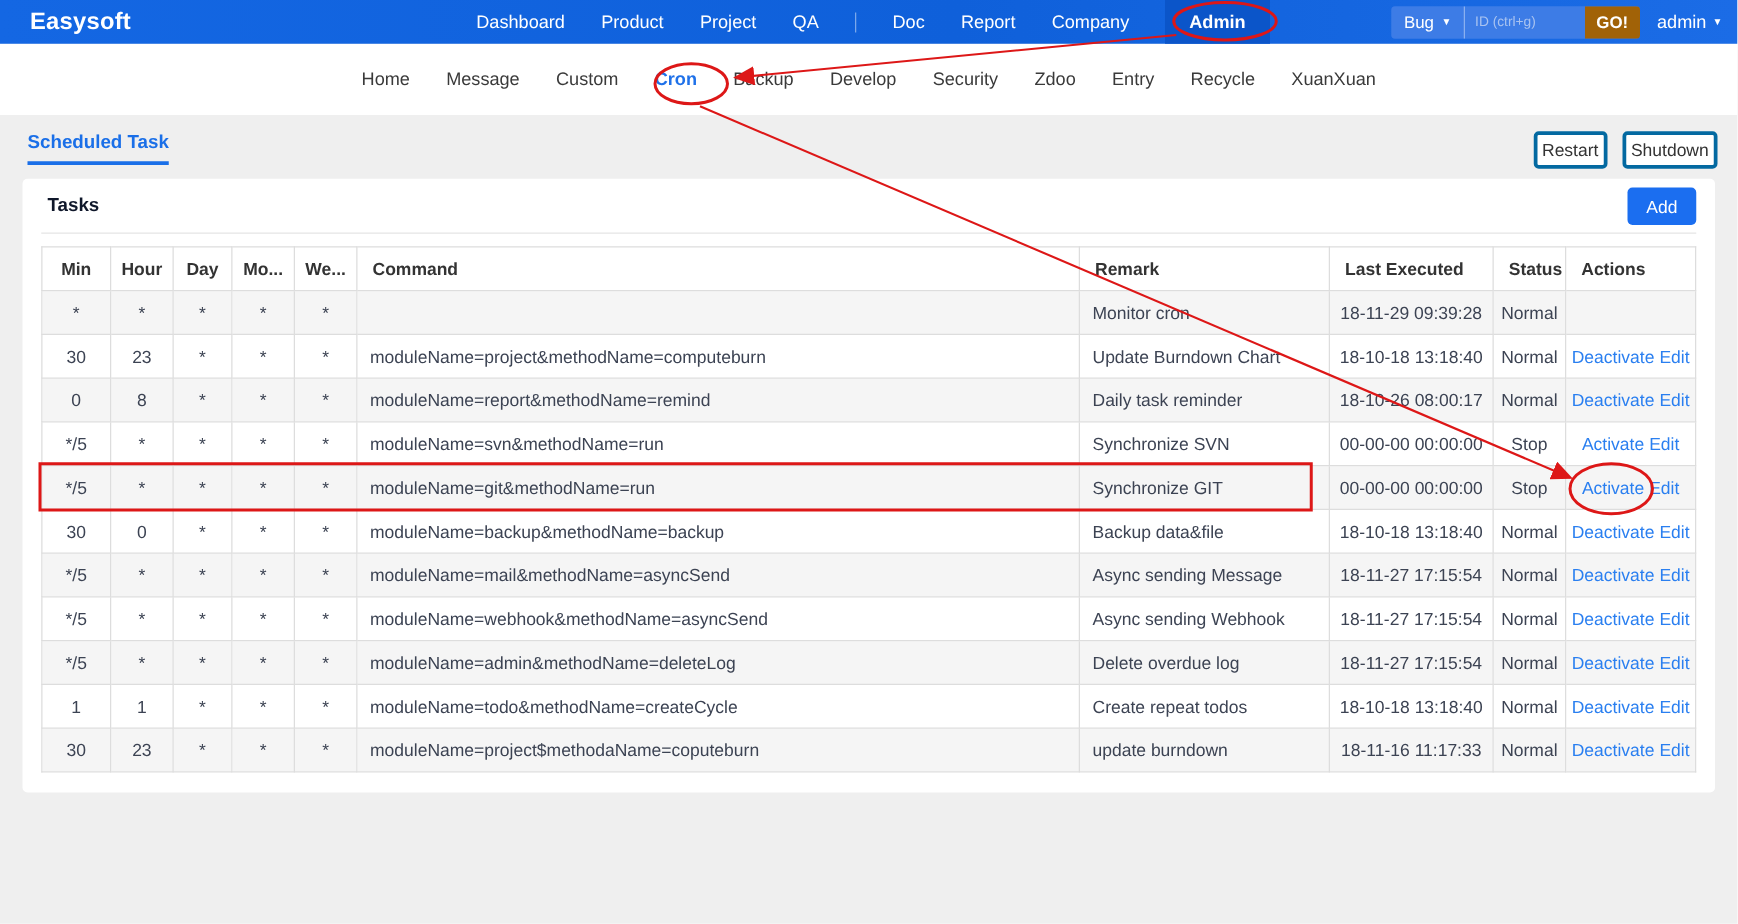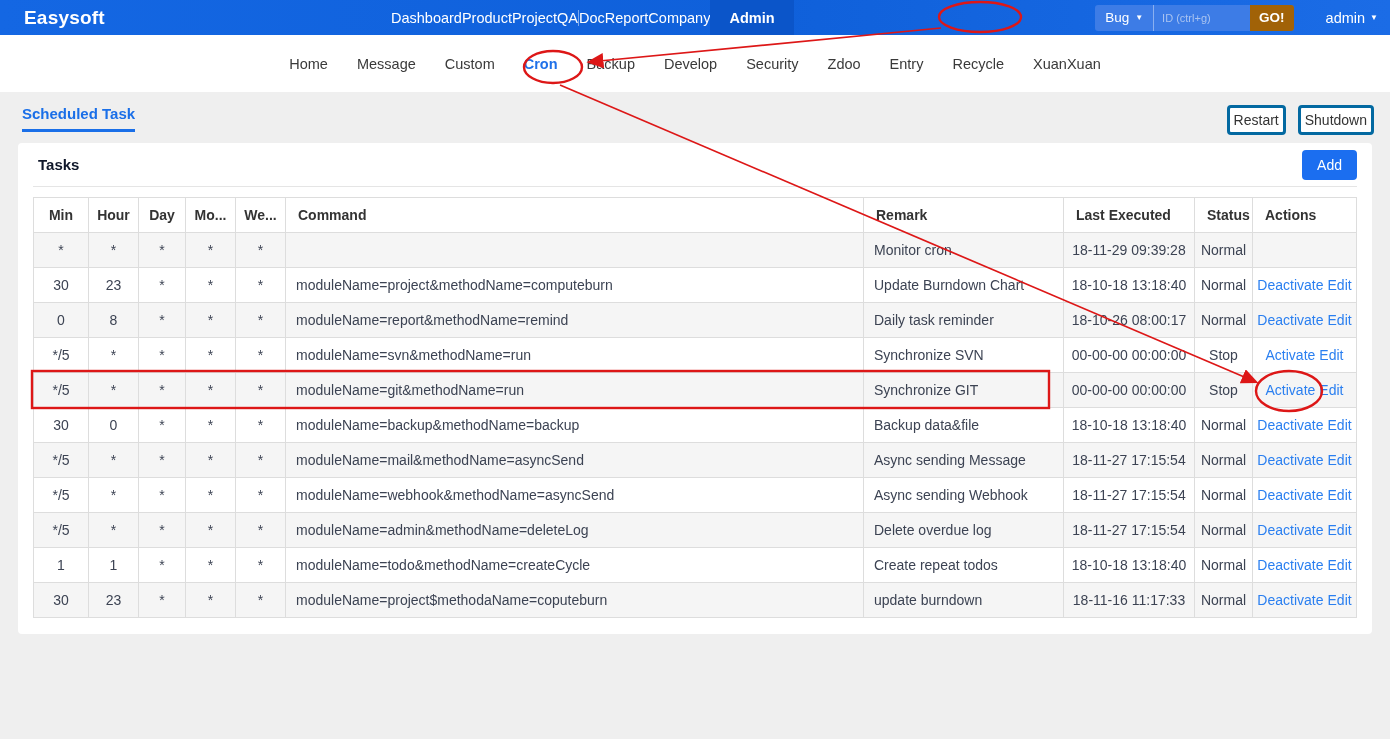--- a/index.html
+++ b/index.html
@@ -6,26 +6,26 @@
   html,body { width:1390px; height:739px; overflow:hidden; }
   body {
     font-family:"Liberation Sans","DejaVu Sans",sans-serif;
     background:#efefef; color:#333; position:relative; font-size:14px;
   }
 
   
   .topbar { position:relative; height:35px; background:linear-gradient(90deg,#1467e3,#0f60da 55%,#1b6ce6); }
   .brand { position:absolute; left:24px; top:0; height:35px; display:flex; align-items:center;
            color:#fff; font-size:19px; font-weight:bold; letter-spacing:.2px; cursor:pointer; }
-  .main-nav { position:absolute; left:391px; top:0; height:35px; display:flex; align-items:flex-end; }
+  .main-nav { position:absolute; left:381px; top:0; height:35px; display:flex; align-items:flex-end; gap:29px; }
   .nav-item { display:flex; align-items:center; height:35px; color:#fff; font-size:14.5px;
               text-decoration:none; cursor:pointer; white-space:nowrap; }
   .nav-item.active { background:#0b55c9; font-weight:bold; padding:0 19px; }
   .nav-sep { width:1px; height:16px; background:rgba(255,255,255,.45); align-self:center; }
-  .topbar-right { position:absolute; right:12px; top:0; height:35px; display:flex; align-items:center; gap:32px; }
+  .topbar-right { position:absolute; right:12px; top:0; height:35px; display:flex; align-items:center; gap:14px; }
   .search-group { display:flex; align-items:center; height:26px; background:#3d7ce6; border-radius:3px; overflow:hidden; }
   .module-select { display:flex; align-items:center; gap:6px; background:transparent; border:none; color:#fff;
                    font:inherit; font-size:13.5px; padding:0 10px; height:100%; cursor:pointer;
                    border-right:1px solid rgba(255,255,255,.4); }
   .caret { font-size:8px; line-height:1; }
   .search-input { width:96px; height:100%; border:none; background:transparent; color:#ffffff;
                   font:inherit; font-size:11px; padding:0 8px; outline:none; }
   .search-input::placeholder { color:#a9c3f0; }
   .go-btn { height:100%; border:none; background:#a16207; color:#fff; font:inherit; font-size:13.5px;
             font-weight:bold; padding:0 9px; cursor:pointer; }

